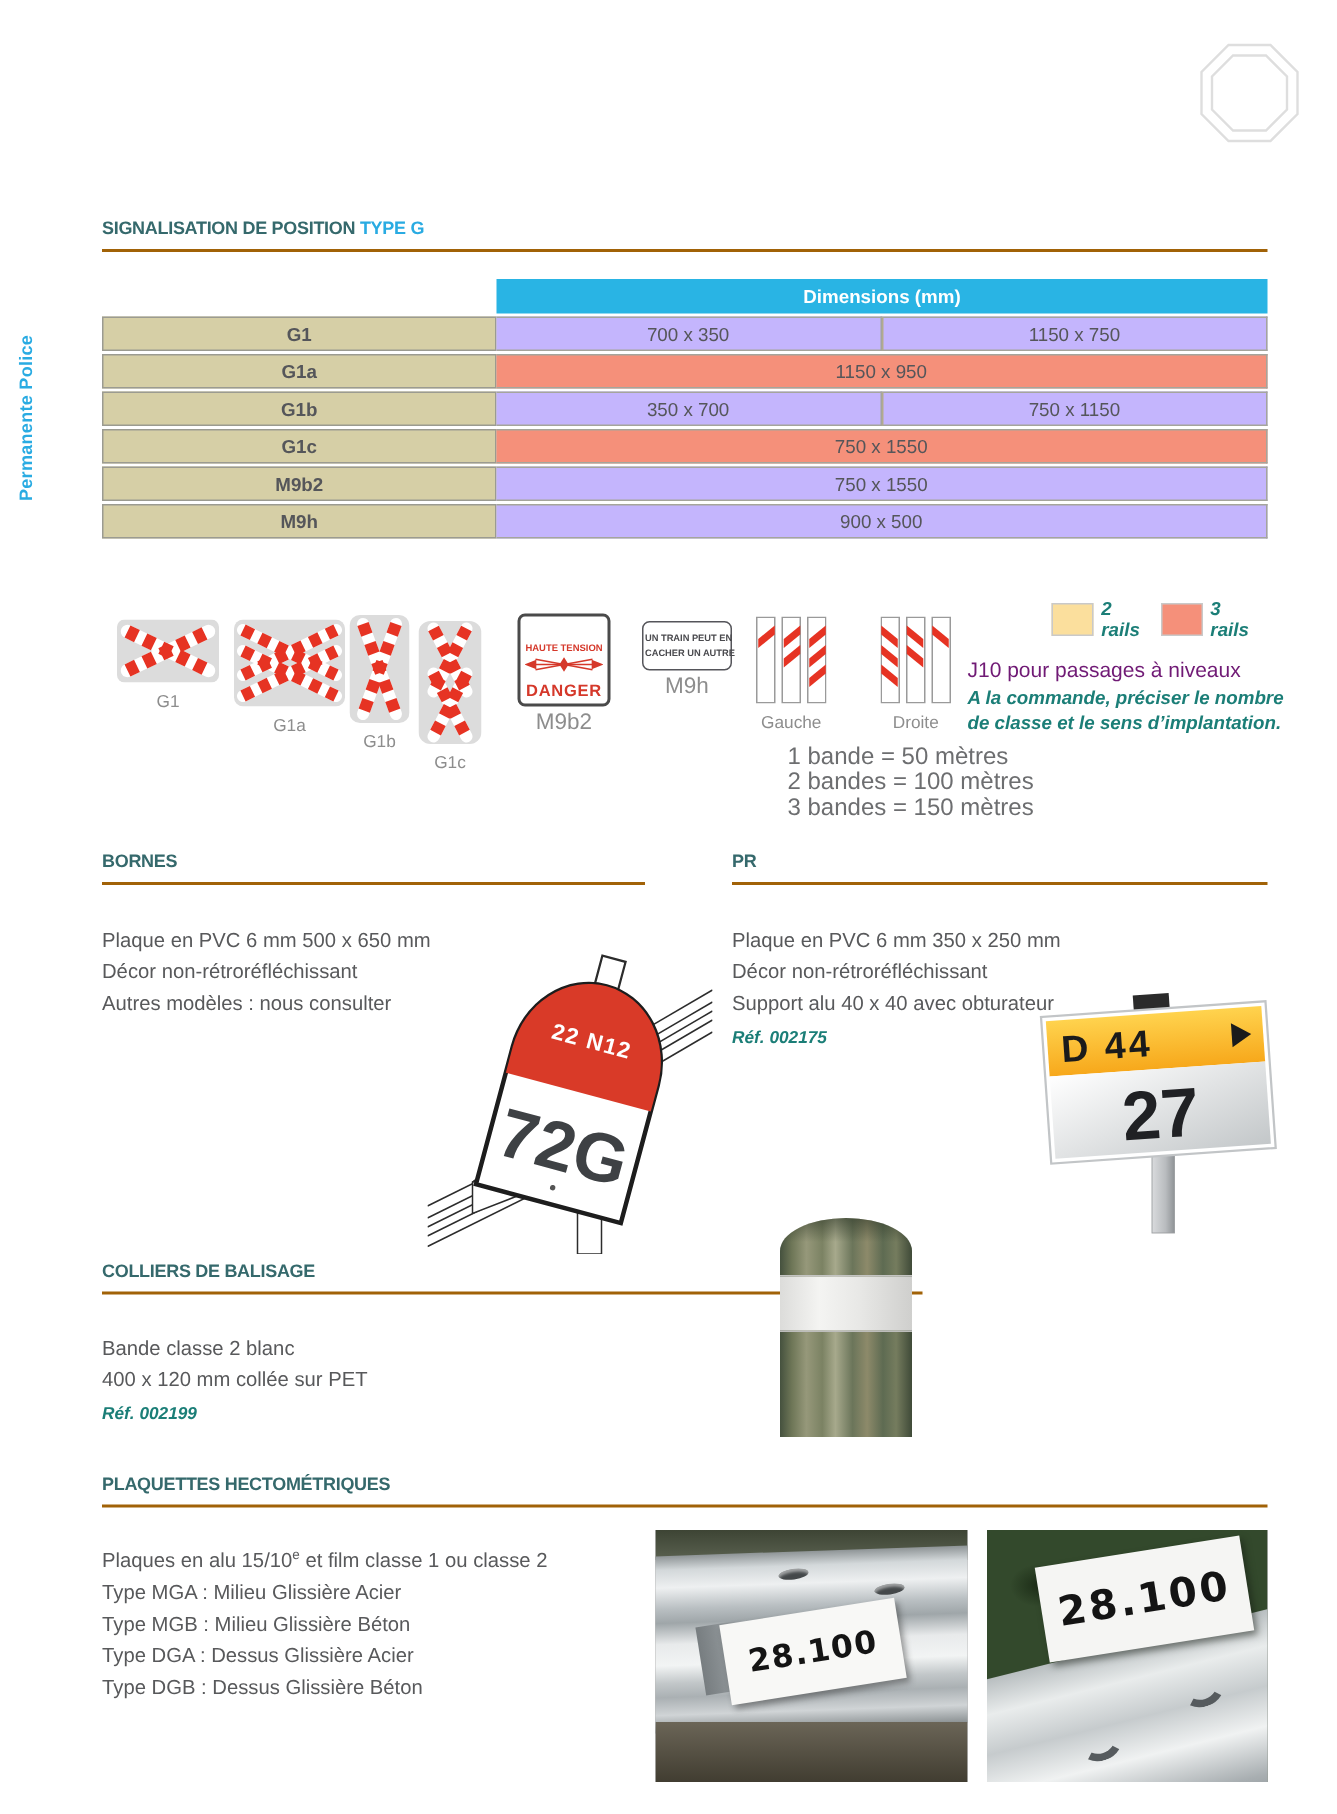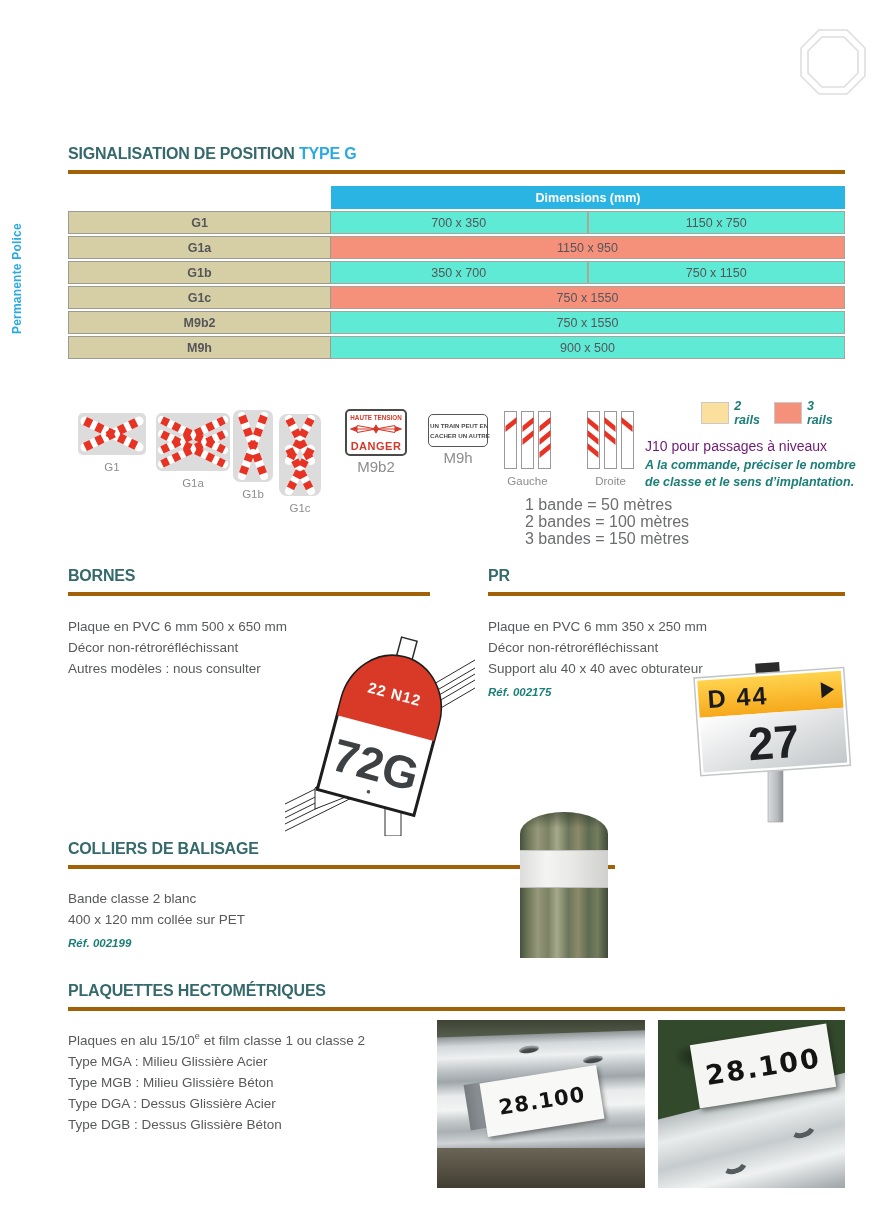--- a/index.html
+++ b/index.html
@@ -7,42 +7,42 @@
 body{font-family:"Liberation Sans",sans-serif;color:#58595b}
 .page{position:relative;width:891px;height:1209px;background:#fff;overflow:hidden;margin:0 auto}
 
 
 .sidebar-label{position:absolute;left:10px;top:206px;height:128px;writing-mode:vertical-rl;transform:rotate(180deg);font-size:12px;font-weight:bold;color:#29abe2;letter-spacing:.2px;white-space:nowrap}
 
 
 .octagon{position:absolute;left:799px;top:28px}
 
 
-.heading{position:absolute;font-size:16px;font-weight:bold;color:#35696c;letter-spacing:-.2px;padding-bottom:7px;border-bottom:4px solid #a16207;white-space:nowrap}
+.heading{position:absolute;font-size:12px;font-weight:bold;color:#35696c;letter-spacing:-.2px;padding-bottom:7px;border-bottom:2px solid #a16207;white-space:nowrap}
 .heading .accent{color:#29abe2}
 
 
 .dim-table{position:absolute;left:68px;top:186px;width:777px;font-size:12.5px;color:#55565a}
 .t-row{display:flex;height:23px;margin-bottom:2px}
 .t-head-label{width:263px}
 .t-head-dims{flex:1;background:#29b4e4;color:#fff;font-weight:bold;display:flex;align-items:center;justify-content:center}
 .t-label{width:263px;background:#d6cfa6;border:1px solid #9b9b91;font-weight:bold;display:flex;align-items:center;justify-content:center}
 .t-cell{flex:1;border:1px solid #a5a59c;border-left:none;display:flex;align-items:center;justify-content:center}
 .t-cell + .t-cell{border-left:1px solid #b3ab8d}
-.c-yellow{background:#5eead4}
+.c-yellow{background:#c4b5fd}
 .c-salmon{background:#f5907a}
 .c-white{background:#fff}
 
 
 .signs-strip{position:absolute;left:68px;top:405px;width:777px;height:150px}
 .sign-item{position:absolute;text-align:center}
 .sign-caption{font-size:11.5px;color:#8d8d8d;margin-top:2px}
 .sign-caption.big{font-size:15px}
 
-.m9b2-box{width:62px;border:2px solid #4a4a4a;border-radius:5px;background:#fff;padding:3px 1px 2px;text-align:center}
+.m9b2-box{width:62px;border:2px solid #4a4a4a;border-radius:5px;background:#fff;padding:18px 1px 2px;text-align:center}
 .m9b2-l1{font-size:6.3px;font-weight:bold;color:#d5382a;white-space:nowrap}
 .m9b2-l2{font-size:11px;font-weight:bold;color:#d5382a;letter-spacing:.5px;margin-top:1px}
 .m9h-box{width:60px;border:1.5px solid #55555a;border-radius:5px;background:#fff;padding:6px 1px;text-align:center}
 .m9h-box div{font-size:6.2px;font-weight:bold;color:#4a4a4e;line-height:1.55;white-space:nowrap}
 
 
 .legend{position:absolute;left:633px;top:-6px;display:flex;align-items:center}
 .swatch{width:33px;height:22px;border:1px solid #c9c9c9;margin-right:5px}
 .sw-yellow{background:#fbdf9d}
 .sw-salmon{background:#f5907a}

